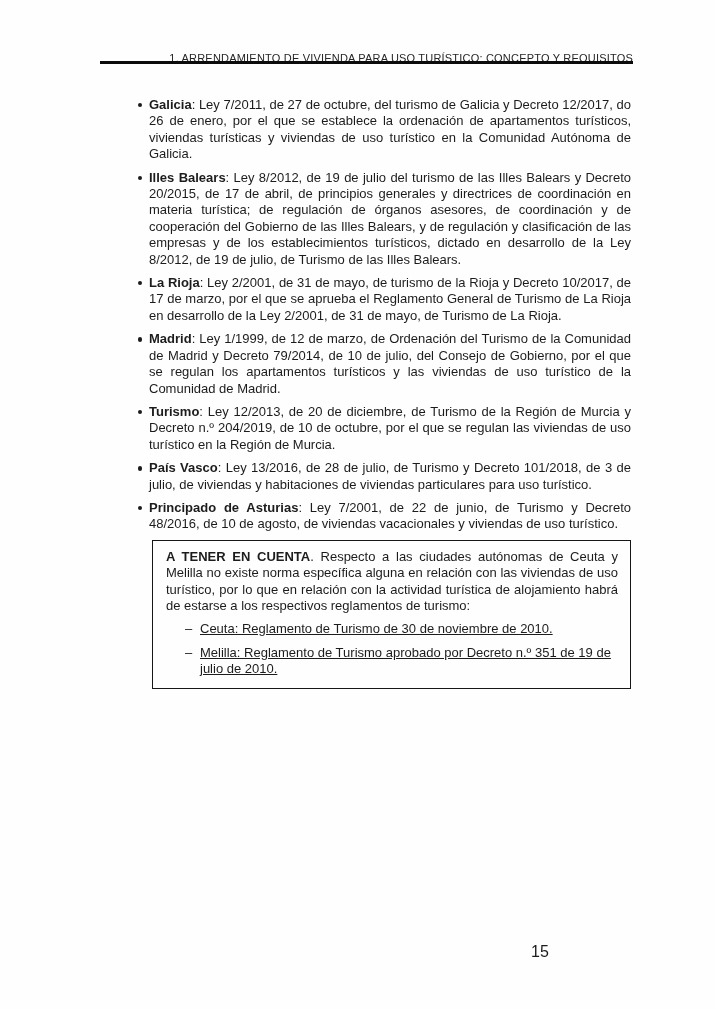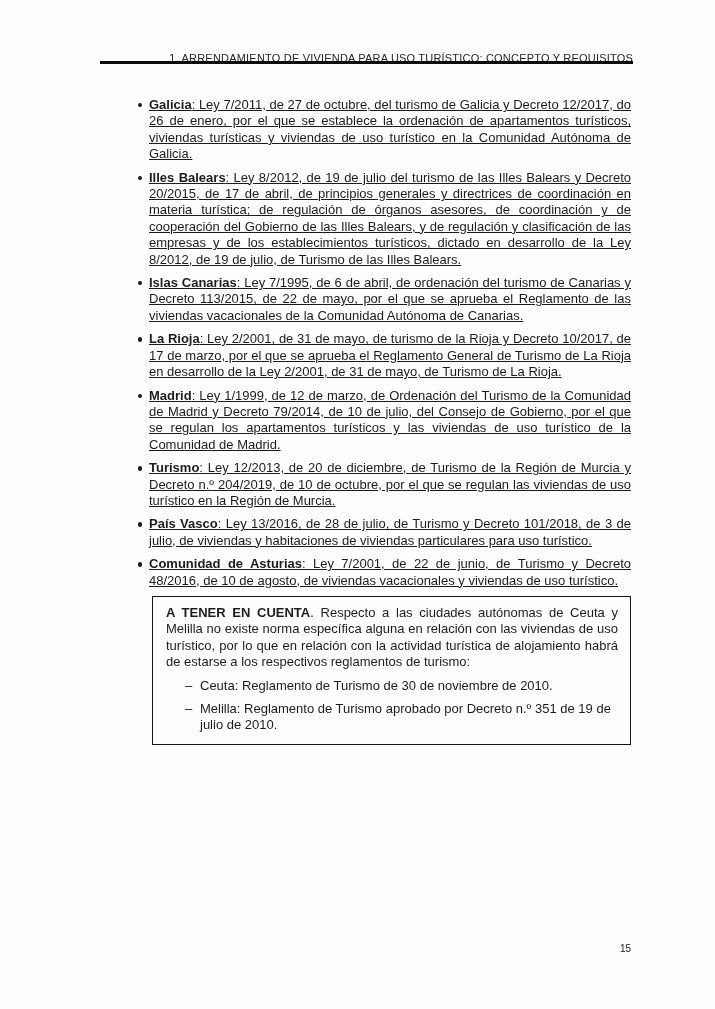--- a/index.html
+++ b/index.html
@@ -43,21 +43,20 @@
     margin: 0;
     padding: 0;
   }
   ul.bullets > li {
     position: relative;
     padding-left: 12px;
     margin-bottom: 7px;
     font-size: 13px;
     line-height: 16.4px;
     text-align: justify;
-    text-decoration: underline;
   }
   ul.bullets > li::before {
     content: "";
     position: absolute;
     left: 1px;
     top: 6px;
     width: 4.4px;
     height: 4.4px;
     border-radius: 50%;
     background: #1c1c1c;
@@ -79,36 +78,37 @@
     margin: 7px 0 0 0;
     padding: 0;
   }
   ul.dash-list > li {
     position: relative;
     padding-left: 34px;
     margin-bottom: 7px;
     font-size: 13px;
     line-height: 16.4px;
     text-align: left;
+    text-decoration: underline;
   }
   ul.dash-list > li:last-child { margin-bottom: 1px; }
   ul.dash-list > li::before {
     content: "\2013";
     position: absolute;
     left: 19px;
     top: 0;
     color: #1c1c1c;
   }
   .page-number {
     position: absolute;
     top: 943px;
     left: 531px;
     width: 100px;
-    text-align: right;
-    font-size: 10px;
+    text-align: left;
+    font-size: 16px;
     color: #1c1c1c;
   }
 </style>
 </head>
 <body>
 
 <div class="page">
 
   <div class="running-header">1. ARRENDAMIENTO DE VIVIENDA PARA USO TURÍSTICO: CONCEPTO Y REQUISITOS</div>
   <div class="header-rule"></div>
@@ -116,36 +116,33 @@
   <div class="content">
 
     <ul class="bullets">
       <li>
         <b>Galicia</b><span>: Ley 7/2011, de 27 de octubre, del turismo de Galicia y Decreto 12/2017, do 26 de enero, por el que se establece la ordenación de apartamentos turísticos, viviendas turísticas y viviendas de uso turístico en la Comunidad Autónoma de Galicia.</span>
       </li>
       <li>
         <b>Illes Balears</b><span>: Ley 8/2012, de 19 de julio del turismo de las Illes Balears y Decreto 20/2015, de 17 de abril, de principios generales y directrices de coordinación en materia turística; de regulación de órganos asesores, de coordinación y de cooperación del Gobierno de las Illes Balears, y de regulación y clasificación de las empresas y de los establecimientos turísticos, dictado en desarrollo de la Ley 8/2012, de 19 de julio, de Turismo de las Illes Balears.</span>
       </li>
       <li>
-        <b>Islas Canarias</b><span>: Ley 7/1995, de 6 de abril, de ordenación del turismo de Canarias y Decreto 113/2015, de 22 de mayo, por el que se aprueba el Reglamento de las viviendas vacacionales de la Comunidad Autónoma de Canarias.</span>
-      </li>
-      <li>
         <b>La Rioja</b><span>: Ley 2/2001, de 31 de mayo, de turismo de la Rioja y Decreto 10/2017, de 17 de marzo, por el que se aprueba el Reglamento General de Turismo de La Rioja en desarrollo de la Ley 2/2001, de 31 de mayo, de Turismo de La Rioja.</span>
       </li>
       <li>
         <b>Madrid</b><span>: Ley 1/1999, de 12 de marzo, de Ordenación del Turismo de la Comunidad de Madrid y Decreto 79/2014, de 10 de julio, del Consejo de Gobierno, por el que se regulan los apartamentos turísticos y las viviendas de uso turístico de la Comunidad de Madrid.</span>
       </li>
       <li>
         <b>Turismo</b><span>: Ley 12/2013, de 20 de diciembre, de Turismo de la Región de Murcia y Decreto n.º 204/2019, de 10 de octubre, por el que se regulan las viviendas de uso turístico en la Región de Murcia.</span>
       </li>
       <li>
         <b>País Vasco</b><span>: Ley 13/2016, de 28 de julio, de Turismo y Decreto 101/2018, de 3 de julio, de viviendas y habitaciones de viviendas particulares para uso turístico.</span>
       </li>
       <li>
-        <b>Comunidad de Asturias</b><span>: Ley 7/2001, de 22 de junio, de Turismo y Decreto 48/2016, de 10 de agosto, de viviendas vacacionales y viviendas de uso turístico.</span>
+        <b>Principado de Asturias</b><span>: Ley 7/2001, de 22 de junio, de Turismo y Decreto 48/2016, de 10 de agosto, de viviendas vacacionales y viviendas de uso turístico.</span>
       </li>
     </ul>
 
     <div class="note-box">
       <p class="note-intro">
         <b>A TENER EN CUENTA</b><span>. Respecto a las ciudades autónomas de Ceuta y Melilla no existe norma específica alguna en relación con las viviendas de uso turístico, por lo que en relación con la actividad turística de alojamiento habrá de estarse a los respectivos reglamentos de turismo:</span>
       </p>
       <ul class="dash-list">
         <li>
           <span>Ceuta: Reglamento de Turismo de 30 de noviembre de 2010.</span>

